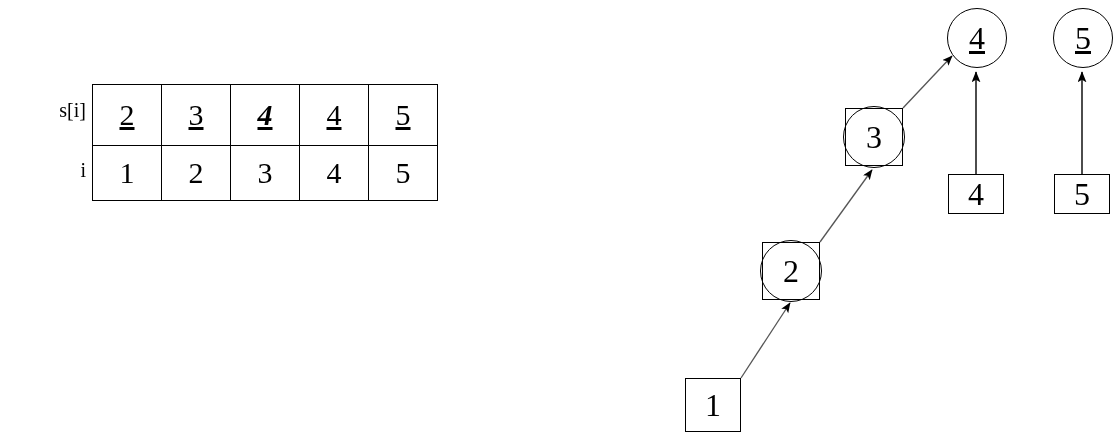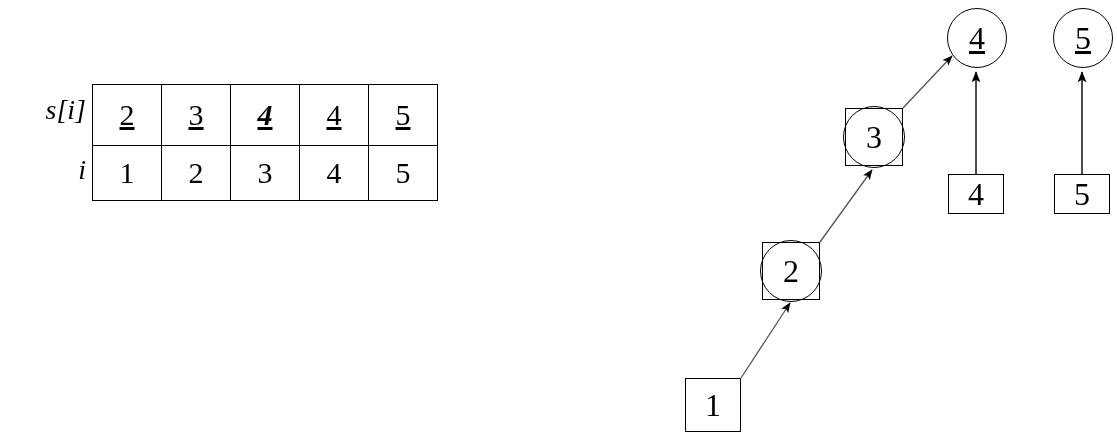--- a/index.html
+++ b/index.html
@@ -21,25 +21,24 @@
     position: absolute;
     left: 0px;
     top: 78px;
     width: 460px;
     height: 135px;
   }
   .row-label {
     position: absolute;
     width: 86px;
     text-align: right;
-    font-size: 28px;
+    font-size: 20px;
     line-height: 30px;
     color: #000000;
     font-family: "Liberation Serif", "DejaVu Serif", serif;
-    font-style: italic;
   }
   #label-si { top: 17px; }
   #label-i  { top: 77px; }
 
   table.array-grid {
     position: absolute;
     left: 92px;
     top: 6px;
     border-collapse: collapse;
     table-layout: fixed;

